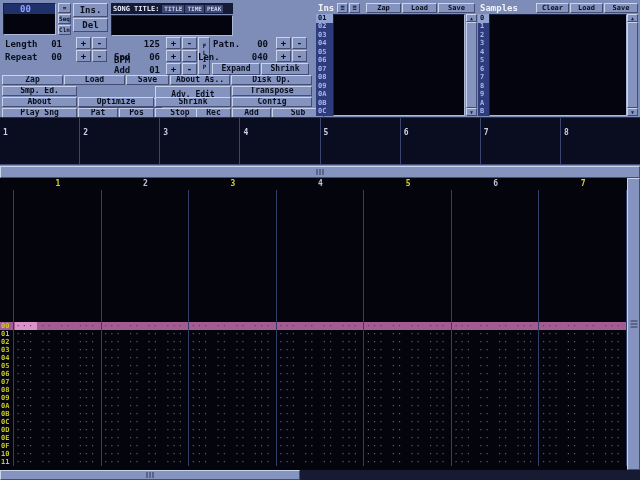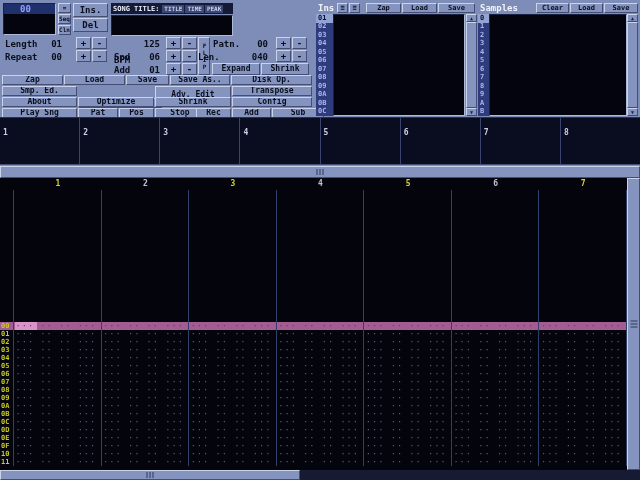--- a/index.html
+++ b/index.html
@@ -129,21 +129,21 @@
   <div class="val" style="left:242px;top:53px;width:26px">040</div>
   <div class="btn" style="left:276px;top:50px;width:15px;height:12px">+</div>
   <div class="btn" style="left:292px;top:50px;width:15px;height:12px">-</div>
 
   <div class="btn m" style="left:212px;top:63px;width:48px;height:12px">Expand</div>
   <div class="btn m" style="left:261px;top:63px;width:48px;height:12px">Shrink</div>
 
   <div class="btn m" style="left:2px;top:75px;width:61px;height:10px">Zap</div>
   <div class="btn m" style="left:64px;top:75px;width:61px;height:10px">Load</div>
   <div class="btn m" style="left:126px;top:75px;width:43px;height:10px">Save</div>
-  <div class="btn m" style="left:170px;top:75px;width:60px;height:10px">Save As..</div>
+  <div class="btn m" style="left:170px;top:75px;width:60px;height:10px">About As..</div>
   <div class="btn m" style="left:231px;top:75px;width:81px;height:10px">Disk Op.</div>
 
   <div class="btn m" style="left:2px;top:86px;width:75px;height:10px">Smp. Ed.</div>
   <div class="btn m" style="left:78px;top:98px;width:84px;height:10px">Ins. Ed.</div>
   <div class="btn m" style="left:155px;top:86px;width:76px;height:18px">Adv. Edit</div>
   <div class="btn m" style="left:232px;top:86px;width:80px;height:10px">Transpose</div>
 
   <div class="btn m" style="left:2px;top:97px;width:75px;height:10px">About</div>
   <div class="btn m" style="left:78px;top:97px;width:76px;height:10px">Optimize</div>
   <div class="btn m" style="left:155px;top:97px;width:76px;height:10px">Shrink</div>

